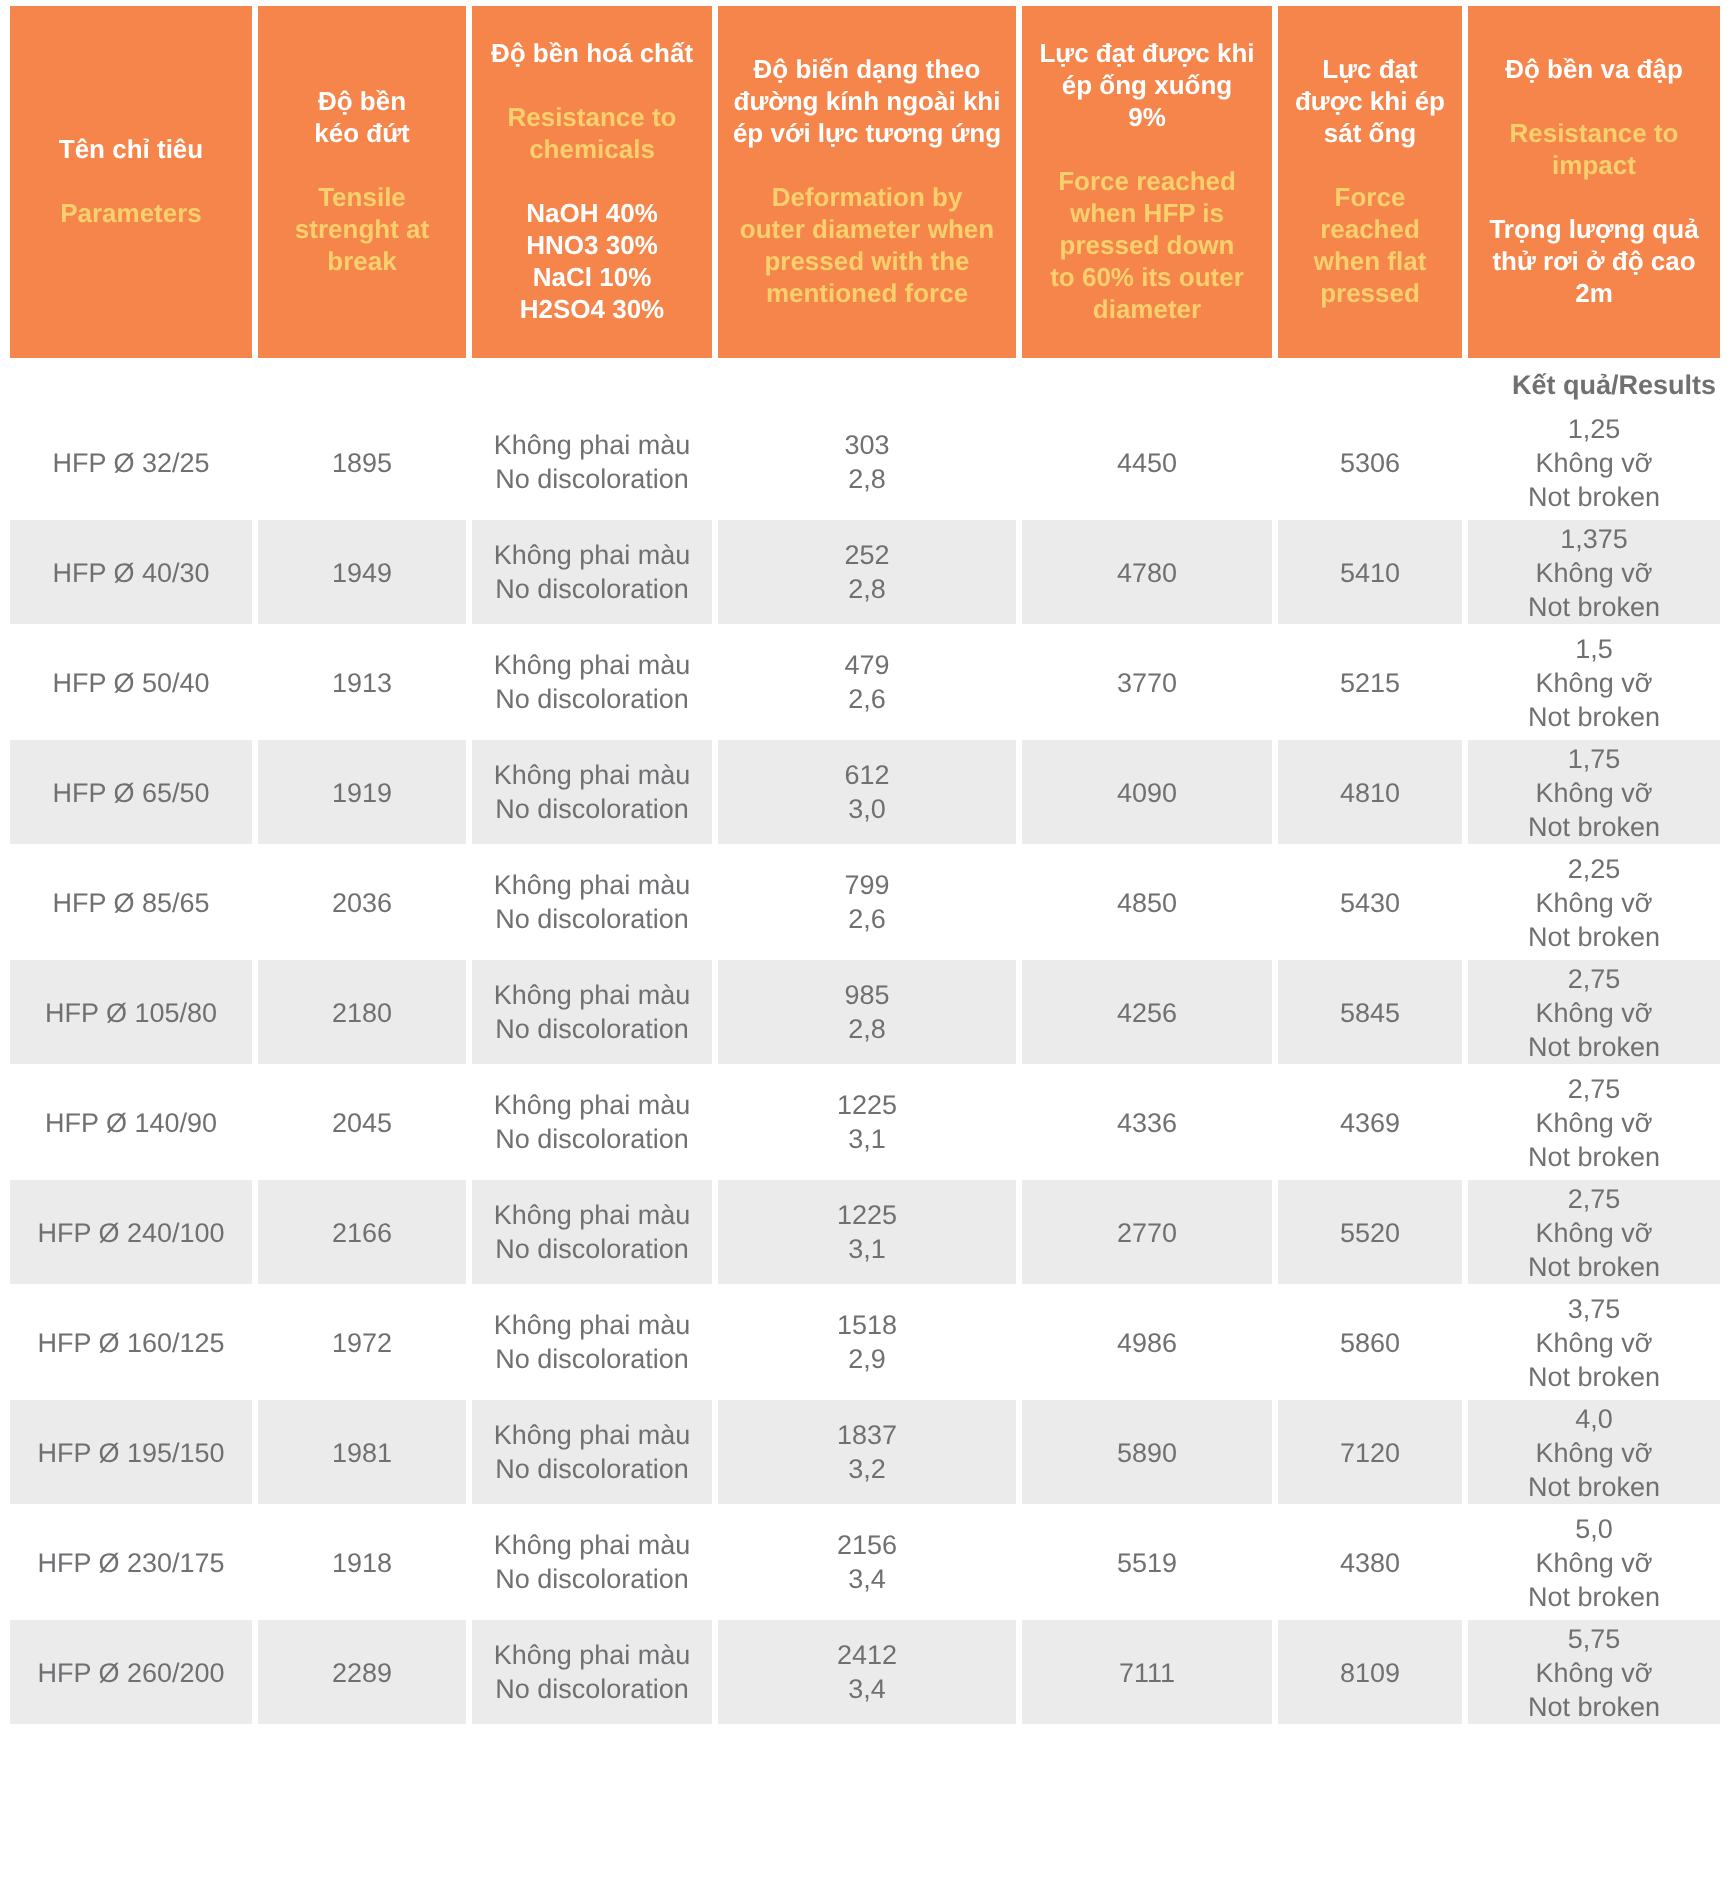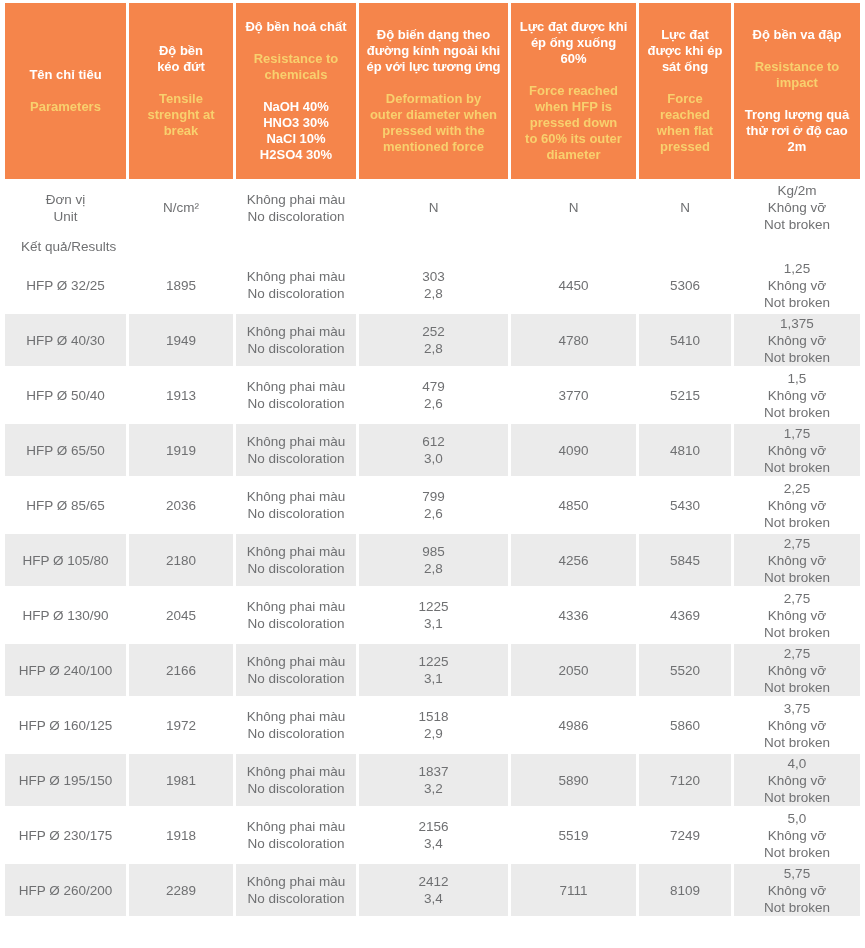--- a/index.html
+++ b/index.html
@@ -42,22 +42,23 @@
     color:#6F7072;
     white-space:pre-line;
     line-height:17px;
     padding:0 2px;
   }
   tr.unit td   { height:50px; }
   tr.methods td{ height:53px; }
   tr.gray td   { background:#EBEBEB; }
   tr.results td{
     height:20px;
-    text-align:left;
+    text-align:right;
     padding-left:16px;
+    font-weight:bold;
   }
   tbody.data td { height:52px; }
 </style>
 </head>
 <body>
 
 <table class="spec">
   <colgroup>
     <col class="c1">
       <col class="c2">
@@ -94,21 +95,21 @@
 đường kính ngoài khi
 ép với lực tương ứng</span>
         <span class="en">Deformation by
 outer diameter when
 pressed with the
 mentioned force</span>
       </th>
       <th>
         <span class="vi">Lực đạt được khi
 ép ống xuống
-60%</span>
+9%</span>
         <span class="en">Force reached
 when HFP is
 pressed down
 to 60% its outer
 diameter</span>
       </th>
       <th>
         <span class="vi">Lực đạt
 được khi ép
 sát ống</span>
@@ -121,33 +122,20 @@
         <span class="vi">Độ bền va đập</span>
         <span class="en">Resistance to
 impact</span>
         <span class="extra">Trọng lượng quả
 thử rơi ở độ cao
 2m</span>
       </th>
     </tr>
   </thead>
   <tbody>
-    <tr class="unit">
-      <td>Đơn vị
-Unit</td>
-      <td>N/cm²</td>
-      <td>Không phai màu
-No discoloration</td>
-      <td>N</td>
-      <td>N</td>
-      <td>N</td>
-      <td>Kg/2m
-Không vỡ
-Not broken</td>
-    </tr>
     <tr class="results">
       <td colspan="7">Kết quả/Results</td>
     </tr>
   </tbody>
   <tbody class="data" id="data-body">
       <tr>
         <td>HFP Ø 32/25</td>
         <td>1895</td>
         <td>Không phai màu
 No discoloration</td>
@@ -218,40 +206,40 @@
 No discoloration</td>
         <td>985
 2,8</td>
         <td>4256</td>
         <td>5845</td>
         <td>2,75
 Không vỡ
 Not broken</td>
       </tr>
       <tr>
-        <td>HFP Ø 130/90</td>
+        <td>HFP Ø 140/90</td>
         <td>2045</td>
         <td>Không phai màu
 No discoloration</td>
         <td>1225
 3,1</td>
         <td>4336</td>
         <td>4369</td>
         <td>2,75
 Không vỡ
 Not broken</td>
       </tr>
       <tr class="gray">
         <td>HFP Ø 240/100</td>
         <td>2166</td>
         <td>Không phai màu
 No discoloration</td>
         <td>1225
 3,1</td>
-        <td>2050</td>
+        <td>2770</td>
         <td>5520</td>
         <td>2,75
 Không vỡ
 Not broken</td>
       </tr>
       <tr>
         <td>HFP Ø 160/125</td>
         <td>1972</td>
         <td>Không phai màu
 No discoloration</td>
@@ -277,21 +265,21 @@
 Not broken</td>
       </tr>
       <tr>
         <td>HFP Ø 230/175</td>
         <td>1918</td>
         <td>Không phai màu
 No discoloration</td>
         <td>2156
 3,4</td>
         <td>5519</td>
-        <td>7249</td>
+        <td>4380</td>
         <td>5,0
 Không vỡ
 Not broken</td>
       </tr>
       <tr class="gray">
         <td>HFP Ø 260/200</td>
         <td>2289</td>
         <td>Không phai màu
 No discoloration</td>
         <td>2412

